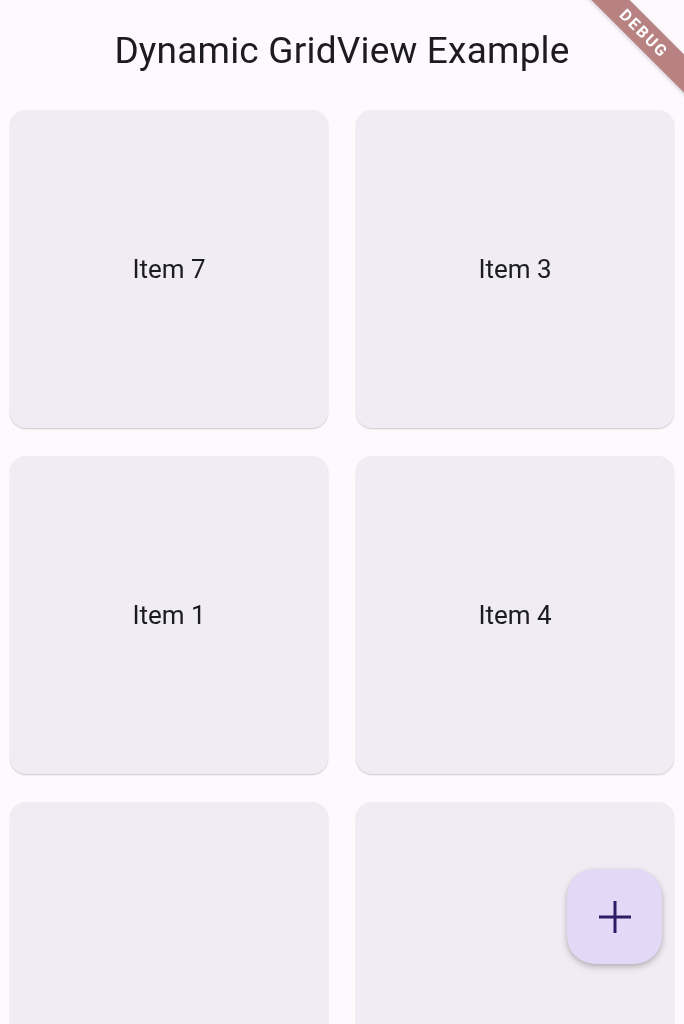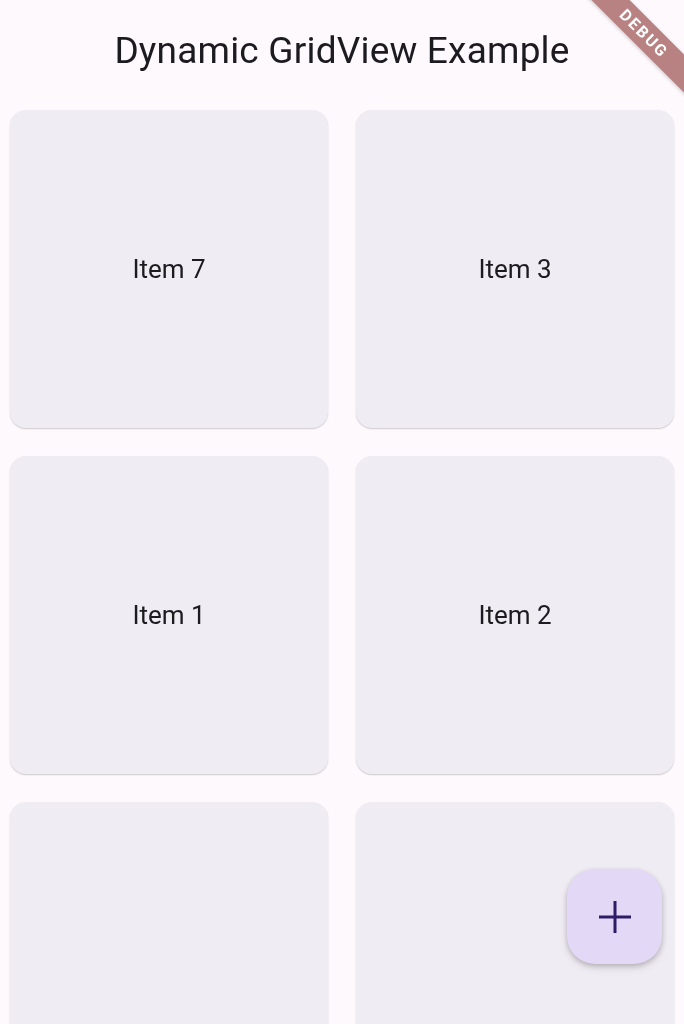--- a/index.html
+++ b/index.html
@@ -116,21 +116,21 @@
   <div class="grid-item">
     <span class="grid-item-label">Item 7</span>
   </div>
   <div class="grid-item">
     <span class="grid-item-label">Item 3</span>
   </div>
   <div class="grid-item">
     <span class="grid-item-label">Item 1</span>
   </div>
   <div class="grid-item">
-    <span class="grid-item-label">Item 2</span>
+    <span class="grid-item-label">Item 4</span>
   </div>
   <div class="grid-item">
     <span class="grid-item-label"></span>
   </div>
   <div class="grid-item">
     <span class="grid-item-label"></span>
   </div>
 </div>
 
 <button class="fab">

